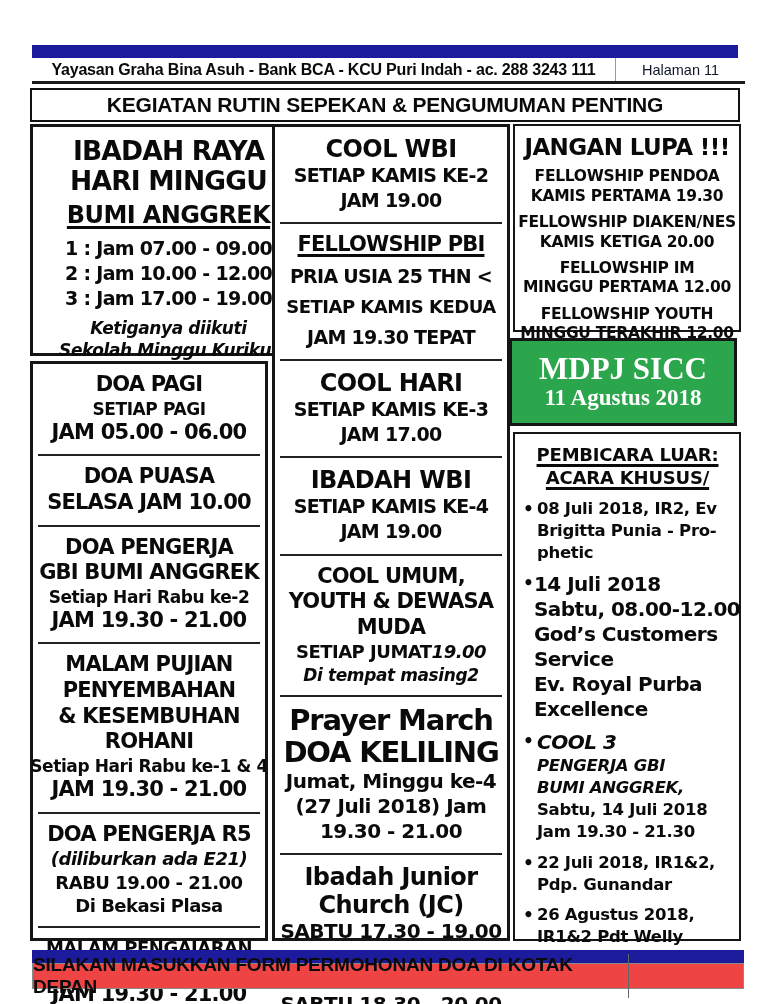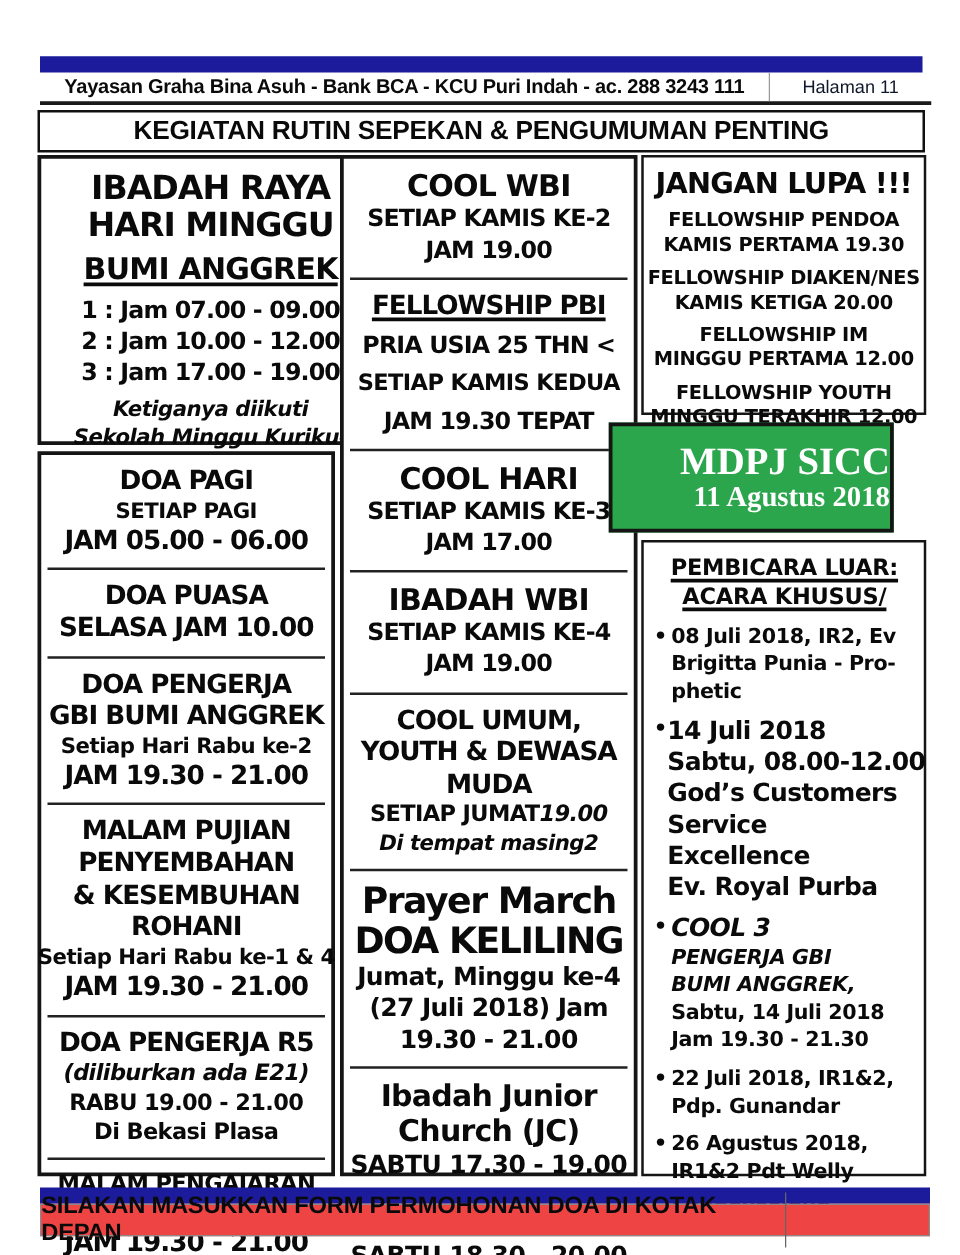--- a/index.html
+++ b/index.html
@@ -18,22 +18,22 @@
            font-family:"Liberation Sans",sans-serif; font-size:14.5px; line-height:24px; color:#0f172a; }
   .titlebox { position:absolute; left:30px; top:88px; width:710px; height:34px;
            border:2.5px solid #111; display:flex; align-items:center; justify-content:center;
            font-family:"Liberation Sans",sans-serif; font-weight:bold; font-size:21px; letter-spacing:-0.2px; }
   
   .box { position:absolute; border:3px solid #151515; background:#fff; font-weight:bold; }
   #lb1 { left:30px;  top:124px; width:277px; height:232px; padding-top:9px; }
   #lb2 { left:30px;  top:361px; width:238px; height:580px; }
   #mid { left:272px; top:124px; width:238px; height:817px; }
   #rb1 { left:513px; top:124px; width:228px; height:208px; border-width:2.5px; padding:8px 2px; }
-  #grn { left:487px; top:338px; width:228px; height:88px;  border-width:3px;
-         display:flex; flex-direction:column; align-items:flex-end; justify-content:center;
+  #grn { left:509px; top:338px; width:228px; height:88px;  border-width:3px;
+         display:flex; flex-direction:column; align-items:center; justify-content:center;
          font-family:"Liberation Serif", serif; color:#fff; }
   #rb2 { left:513px; top:432px; width:228px; height:509px; border-width:2.5px; padding:9px 5px 6px 6px; }
   .grn-l1 { font-size:31px; line-height:1.05; font-weight:bold; }
   .grn-l2 { font-size:23px; line-height:1.15; font-weight:bold; }
   
   .ln { display:flex; justify-content:center; white-space:nowrap;
         font-size:18px; line-height:1.3; letter-spacing:-0.4px; }
   .sect { padding:8px 2px 9px; margin:0 5px; border-top:2px solid #222; }
   .sect.first { border-top:none; }
   .sect.spaced .ln:not(:first-child) { margin-top:6px; }
@@ -220,22 +220,22 @@
             <div class="ln s-sm2">phetic</div>
           </div>
         </div>
         <div class="bullet">
           <span class="dot">•</span>
           <div class="blines">
             <div class="ln s-lg2">14 Juli 2018</div>
             <div class="ln s-lg2">Sabtu, 08.00-12.00</div>
             <div class="ln s-lg2">God’s Customers</div>
             <div class="ln s-lg2">Service</div>
+            <div class="ln s-lg2">Ev. Royal Purba</div>
             <div class="ln s-lg2">Excellence</div>
-            <div class="ln s-lg2">Ev. Royal Purba</div>
           </div>
         </div>
         <div class="bullet">
           <span class="dot">•</span>
           <div class="blines">
             <div class="ln s-lg2 it">COOL 3</div>
             <div class="ln s-sm2 it">PENGERJA GBI</div>
             <div class="ln s-sm2 it">BUMI ANGGREK,</div>
             <div class="ln s-sm2">Sabtu, 14 Juli 2018</div>
             <div class="ln s-sm2">Jam 19.30 - 21.30</div>

